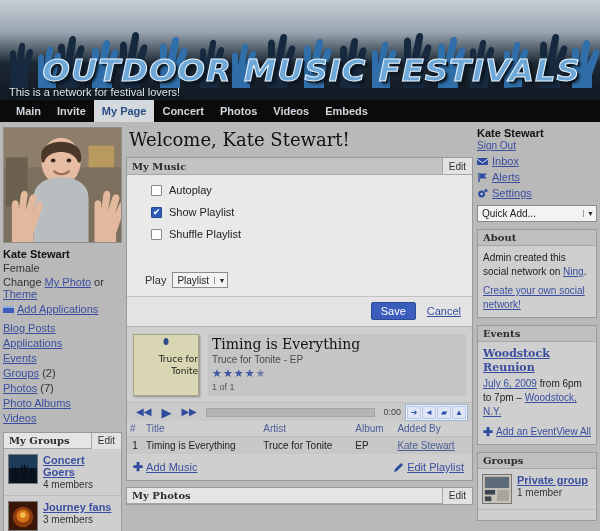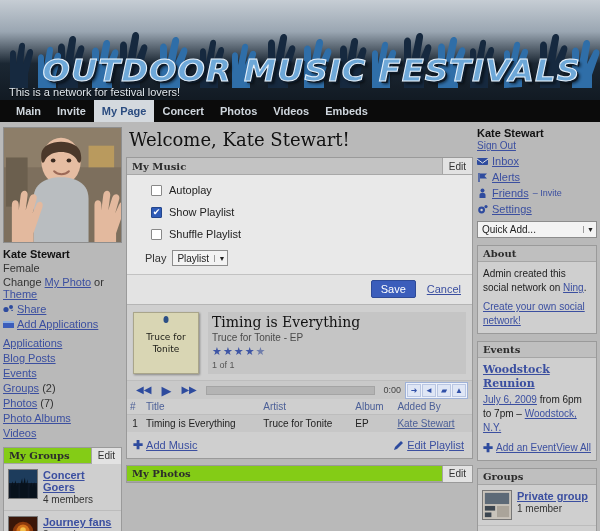--- a/index.html
+++ b/index.html
@@ -87,21 +87,21 @@
   .lsub  { color:#333; font-size:11px; margin-top:2px; }
   .lrow  { font-size:11px; margin-top:2px; color:#333; }
   .lrow.icon-row { display:flex; align-items:center; gap:3px; margin-top:3px; }
   .mini-icon { display:inline-block; width:11px; height:11px; flex:0 0 11px; }
   .linkcol { margin-top:7px; }
   .linkcol div { margin-bottom:3px; font-size:11px; }
 
   .panel { margin-top:8px; border:1px solid #9a9a9a; background:#cfcfcf; }
   .panel-head {
     display:flex; justify-content:space-between; align-items:center;
-    background:#84cc16; border-bottom:1px solid #a5a5a5;
+    background:#e5e5e5; border-bottom:1px solid #a5a5a5;
     padding:2px 0 2px 5px; height:16px;
   }
   .panel-head h3 { margin:0; font-size:10px; font-family:"DejaVu Serif",serif; font-weight:bold; color:#2c2c2c; }
   .edit-btn {
     font-size:10px; color:#333; background:#e2e2e2;
     border-left:1px solid #a5a5a5; padding:1px 6px; height:16px;
     display:flex; align-items:center; cursor:pointer;
   }
   .group-row { display:flex; gap:5px; padding:5px 4px; border-bottom:1px solid #bcbcbc; }
   .group-row:last-child { border-bottom:none; }
@@ -131,21 +131,21 @@
   .opt-row { display:flex; align-items:center; gap:7px; padding:0 0 10px 24px; font-size:11px; color:#222; }
   .cbox {
     width:11px; height:11px; flex:0 0 11px;
     border:1px solid #888; background:#fff; border-radius:1px;
     display:flex; align-items:center; justify-content:center;
   }
   .cbox.checked { background:#2f5bb7; border-color:#24468c; }
   .cbox.checked::after {
     content:"✔"; color:#fff; font-size:9px; line-height:1;
   }
-  .play-row { display:flex; align-items:center; gap:6px; padding:0 4px 8px 18px; font-size:11px; }
+  .play-row { display:flex; align-items:center; gap:6px; padding:0 4px 8px 18px; font-size:11px;margin-top:22px; }
   .fake-select {
     display:flex; align-items:center; justify-content:space-between;
     min-width:56px; height:16px; padding:0 2px 0 4px;
     background:#f3f3f3; border:1px solid #8c8c8c; font-size:10px; color:#222;
   }
   .fake-select .caret { font-size:7px; color:#222; border-left:1px solid #9b9b9b; padding-left:3px; margin-left:4px; }
   #form-actions {
     background:#e3e3e3; border-top:1px solid #c2c2c2;
     display:flex; align-items:center; justify-content:flex-end; gap:11px;
     padding:5px 11px 6px 0;
@@ -153,21 +153,21 @@
   .btn-primary {
     background:#3b5dbb; color:#fff; font-size:11px;
     padding:2px 9px; border:1px solid #2e4a97; border-radius:2px;
   }
   
   #player-top { display:flex; gap:9px; padding:7px 6px 6px 6px; background:#cfcfcf; }
   #album-art {
     width:66px; height:62px; flex:0 0 66px;
     background:#d9d6b4; border:1px solid #a9a58a;
     position:relative; display:flex; flex-direction:column;
-    align-items:center; justify-content:center;
+    align-items:flex-end; justify-content:center;
     font-family:"DejaVu Sans", sans-serif; font-size:9px; color:#20201a;
     box-shadow:1px 1px 2px rgba(0,0,0,.35);
   }
   #album-art .pin {
     position:absolute; top:3px; left:50%; transform:translateX(-50%);
     width:5px; height:7px; border-radius:50% 50% 45% 45%;
     background:#2c4f86;
   }
   #album-art span { line-height:12px; }
   #track-info { flex:1 1 auto; background:#c5c5c5; padding:2px 0 0 4px; }
@@ -288,40 +288,30 @@
     </div>
 
     <div class="lname">Kate Stewart</div>
     <div class="lsub">Female</div>
     <div class="lrow">
       <span>Change </span><a href="#">My Photo</a><span> or </span><a href="#">Theme</a>
     </div>
     <div class="lrow icon-row">
       <span class="mini-icon">
         <svg viewBox="0 0 11 11">
-            <circle cx="3" cy="5.5" r="2.6" fill="#2e4b9e"></circle>
-            <circle cx="8" cy="3" r="2" fill="#2e4b9e"></circle>
-            <path d="M8.5 7l1.2-1.2M9.7 7L8.5 5.8" stroke="#2e4b9e" stroke-width="1"></path>
-          </svg>
-      </span>
-      <a href="#">Share</a>
-    </div>
-    <div class="lrow icon-row">
-      <span class="mini-icon">
-        <svg viewBox="0 0 11 11">
             <rect x="0" y="2" width="11" height="7" fill="#3b5dbb"></rect>
             <rect x="0" y="2" width="11" height="2" fill="#8fb0e0"></rect>
           </svg>
       </span>
       <a href="#">Add Applications</a>
     </div>
 
     <div class="linkcol">
+      <div><a href="#">Blog Posts</a><span></span></div>
       <div><a href="#">Applications</a><span></span></div>
-      <div><a href="#">Blog Posts</a><span></span></div>
       <div><a href="#">Events</a><span></span></div>
       <div><a href="#">Groups</a><span> (2)</span></div>
       <div><a href="#">Photos</a><span> (7)</span></div>
       <div><a href="#">Photo Albums</a><span></span></div>
       <div><a href="#">Videos</a><span></span></div>
     </div>
 
     <div class="panel">
       <div class="panel-head">
         <h3>My Groups</h3>
@@ -489,30 +479,20 @@
         <svg viewBox="0 0 11 11">
             <path d="M2 1v9" stroke="#2e4b9e" stroke-width="1.4"></path>
             <path d="M3 1.5h7l-2.5 2.5L10 6.5H3z" fill="#2e4b9e"></path>
           </svg>
       </span>
       <a href="#">Alerts</a>
     </div>
     <div class="rrow">
       <span class="mini-icon">
         <svg viewBox="0 0 11 11">
-            <circle cx="5.5" cy="2.6" r="2" fill="#2e4b9e"></circle>
-            <path d="M2.5 10V7c0-3 6-3 6 0v3z" fill="#2e4b9e"></path>
-          </svg>
-      </span>
-      <a href="#">Friends</a>
-      <span class="sm">– Invite</span>
-    </div>
-    <div class="rrow">
-      <span class="mini-icon">
-        <svg viewBox="0 0 11 11">
             <circle cx="4.6" cy="6" r="3.4" fill="#2e4b9e"></circle>
             <circle cx="4.6" cy="6" r="1.2" fill="#cfcfcf"></circle>
             <circle cx="9" cy="2.6" r="1.6" fill="#2e4b9e"></circle>
           </svg>
       </span>
       <a href="#">Settings</a>
     </div>
 
     <div id="quick-add" class="fake-select" style="width:100%;height:17px;">
       <span>Quick Add...</span>

